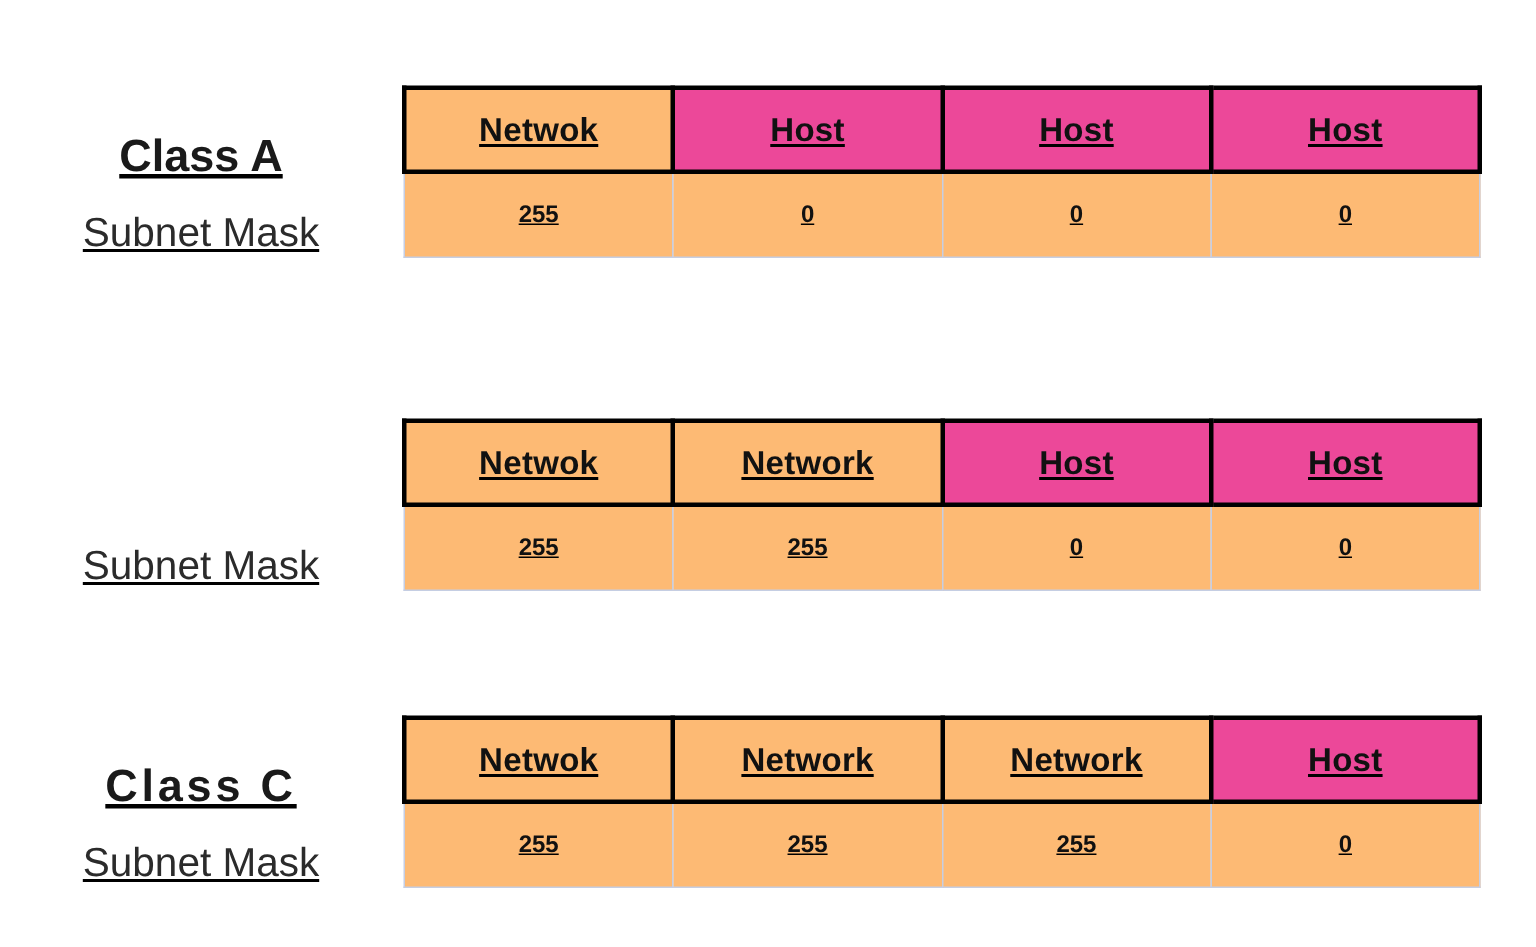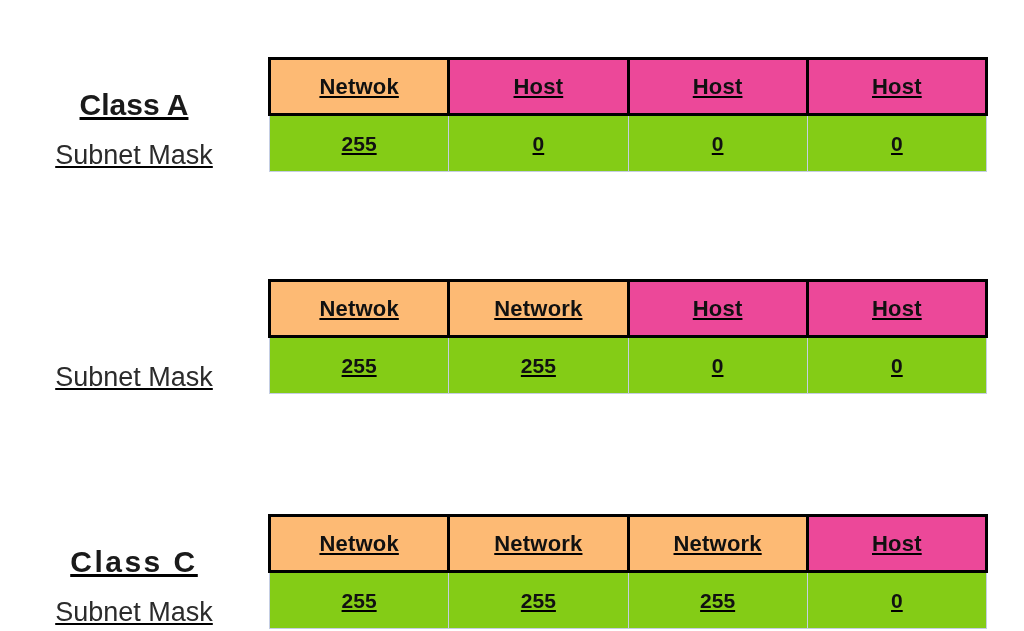--- a/index.html
+++ b/index.html
@@ -27,21 +27,21 @@
   .class-block {
     position: absolute;
     left: 0;
     width: 1024px;
     display: flex;
     align-items: flex-end;
     text-decoration: underline;
   }
   #block-a { top: 57px; }
   #block-b { top: 279px; }
-  #block-c { top: 514px; }
+  #block-c { top: 477px; }
 
   
   .label-col {
     width: 268px;
     flex: 0 0 268px;
     text-align: center;
     padding-top: 2px;
     box-sizing: border-box;
   }
   .class-name {
@@ -85,22 +85,22 @@
     font-weight: bold;
     color: #111111;
     letter-spacing: 0.2px;
   }
   .hdr-cell.network { background: #fdba74; }
   .hdr-cell.host    { background: #ec4899; }
 
   .val-cell {
     height: 55px;
     border: 1px solid #c5cee3;
-    background: #84cc16;
-    font-size: 21px;
+    background: #fdba74;
+    font-size: 16px;
     font-weight: bold;
     color: #111111;
   }
 </style>
 </head>
 <body>
 
 <div class="diagram">
 
   <div class="class-block" id="block-a">

